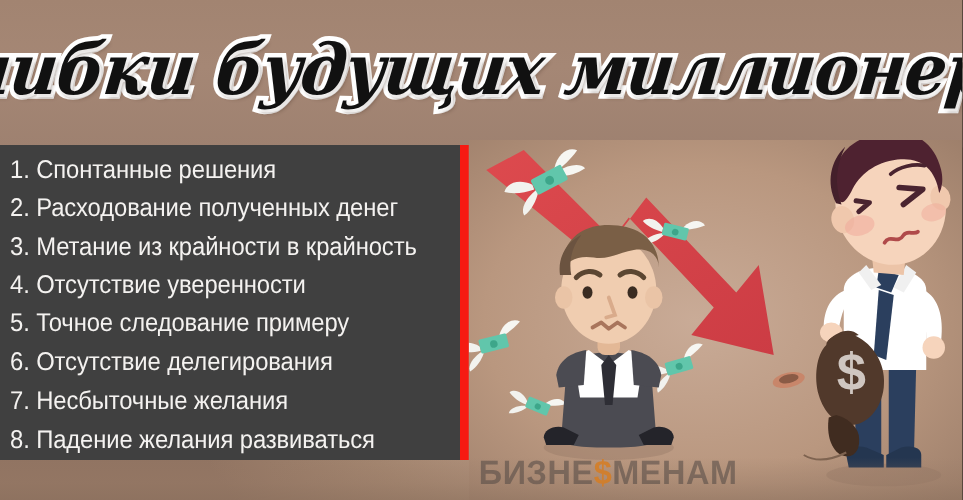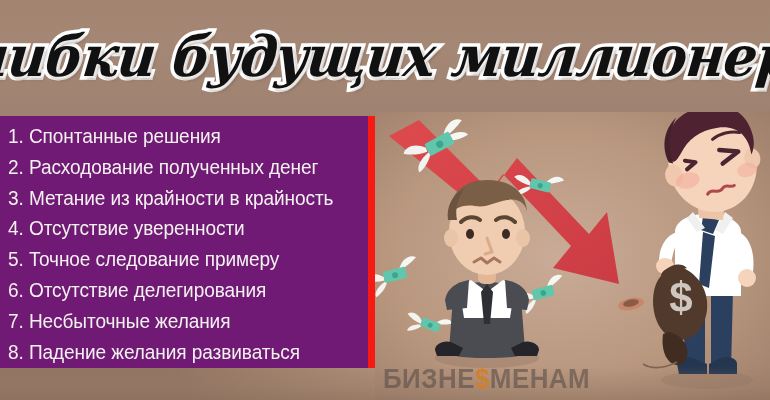--- a/index.html
+++ b/index.html
@@ -57,21 +57,21 @@
     text-shadow:
       2px 2px 0 rgba(255,255,255,0.65),
       3px 3px 3px rgba(60,40,30,0.35);
   }
 
   
   .list-panel {
     position: absolute;
     left: 0; top: 116px;
     width: 368px; height: 252px;
-    background: #701a75;
+    background: #404040;
     box-sizing: border-box;
     padding: 5px 0 0 8px;
   }
   .list-accent {
     position: absolute;
     left: 368px; top: 116px;
     width: 7px; height: 252px;
     background: #f61a12;
   }
   .list-items {
@@ -97,21 +97,21 @@
     width: 395px; height: 288px;
   }
   .illo svg { display: block; }
 
   
   .watermark {
     position: absolute;
     left: 383px; top: 363px;
     width: 240px; height: 32px;
     display: flex;
-    align-items: center;
+    align-items: flex-start;
   }
   .wm-text {
     font-family: "Liberation Sans", sans-serif;
     font-weight: bold;
     font-size: 27px;
     letter-spacing: 0.5px;
     color: rgba(86,76,70,0.58);
     white-space: nowrap;
     transform: scaleX(0.96);
     transform-origin: left center;

